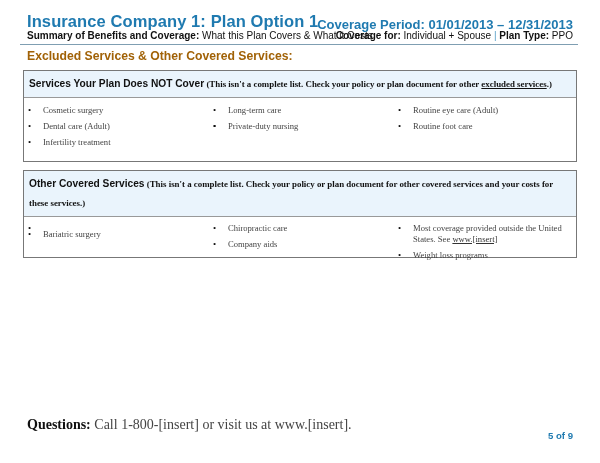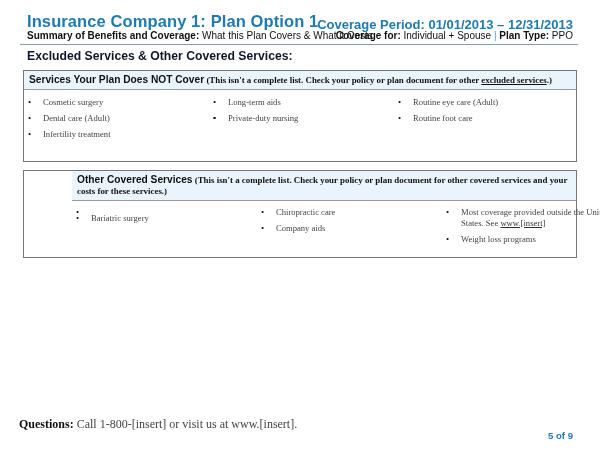--- a/index.html
+++ b/index.html
@@ -25,52 +25,52 @@
     font-family: "Liberation Sans", sans-serif; font-size: 10px; color: #111; white-space: nowrap;
   }
   .coverage-for .sep { color: #5aa0c8; }
   .header-rule {
     position: absolute; left: 20px; top: 44px; width: 558px; height: 0;
     border-top: 1.5px solid #7f9eb2;
   }
   .section-heading {
     position: absolute; left: 27px; top: 49px;
     font-family: "Liberation Sans", sans-serif; font-weight: bold;
-    font-size: 12.2px; color: #0f172a; white-space: nowrap;
+    font-size: 12.2px; color: #a16207; white-space: nowrap;
   }
   .box {
     position: absolute; left: 23px; width: 554px;
     border: 1px solid #777; background: #fff; box-sizing: border-box;
   }
   .box-1 { top: 70px; height: 92px; }
-  .box-2 { top: 170px; height: 88px; padding-left: 48px; }
+  .box-2 { top: 170px; height: 88px; }
   .box-head {
     background: #eaf4fc; border-bottom: 1px solid #999;
     padding: 3px 4px 3px 5px;
     font-family: "Liberation Serif", serif; font-weight: bold; font-size: 8.9px; color: #111;
-    line-height: 11px;
+    line-height: 19px;
   }
   .box-head .sans {
     font-family: "Liberation Sans", sans-serif; font-weight: bold; font-size: 10.2px;
   }
   .box-head u { text-decoration: underline; }
   .cols { position: relative; }
   .col { position: absolute; top: 0; }
   .item {
     position: relative; padding-left: 19px;
     font-family: "Liberation Serif", serif; font-size: 8.6px; color: #444;
     line-height: 10.5px; margin-bottom: 5.5px;
   }
   .item .bullet {
     position: absolute; left: 4px; top: 0; font-size: 9px; color: #111;
   }
   .item u { color: #333; }
   .footer {
-    position: absolute; left: 19px; top: 419px;
-    font-family: "Liberation Serif", serif; font-size: 12px; color: #444;
+    position: absolute; left: 27px; top: 419px;
+    font-family: "Liberation Serif", serif; font-size: 14px; color: #444;
     line-height: 11px; white-space: nowrap;
   }
   .footer b { color: #111; }
   .page-num {
     position: absolute; right: 27px; top: 430px;
     font-family: "Liberation Sans", sans-serif; font-weight: bold;
     font-size: 9.6px; color: #1f7ab0;
   }
 </style>
 </head>
@@ -90,21 +90,21 @@
 
   <div class="box box-1">
     <div class="box-head"><span class="sans">Services Your Plan Does NOT Cover</span><span> (This isn't a complete list. Check your policy or plan document for other </span><u>excluded services</u><span>.)</span></div>
     <div class="cols">
       <div class="col" style="left:0; top:7px; width:185px;">
         <div class="item"><span class="bullet">•</span><span>Cosmetic surgery</span></div>
         <div class="item"><span class="bullet">•</span><span>Dental care (Adult)</span></div>
         <div class="item"><span class="bullet">•</span><span>Infertility treatment</span></div>
       </div>
       <div class="col" style="left:185px; top:7px; width:190px;">
-        <div class="item"><span class="bullet">•</span><span>Long-term aids</span></div>
+        <div class="item"><span class="bullet">•</span><span>Long-term care</span></div>
         <div class="item" style="width:150px;"><span class="bullet">•</span></div>
         <div class="item"><span class="bullet">•</span><span>Private-duty nursing</span></div>
       </div>
       <div class="col" style="left:370px; top:7px; width:180px;">
         <div class="item"><span class="bullet">•</span><span>Routine eye care (Adult)</span></div>
         <div class="item"><span class="bullet">•</span><span>Routine foot care</span></div>
       </div>
     </div>
   </div>
 

